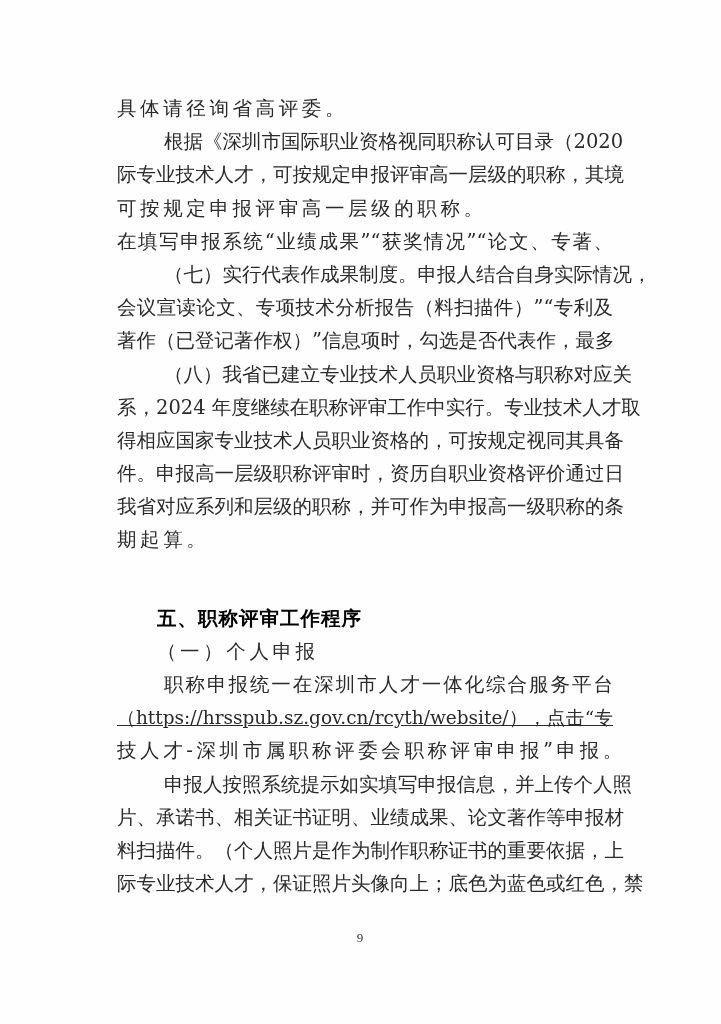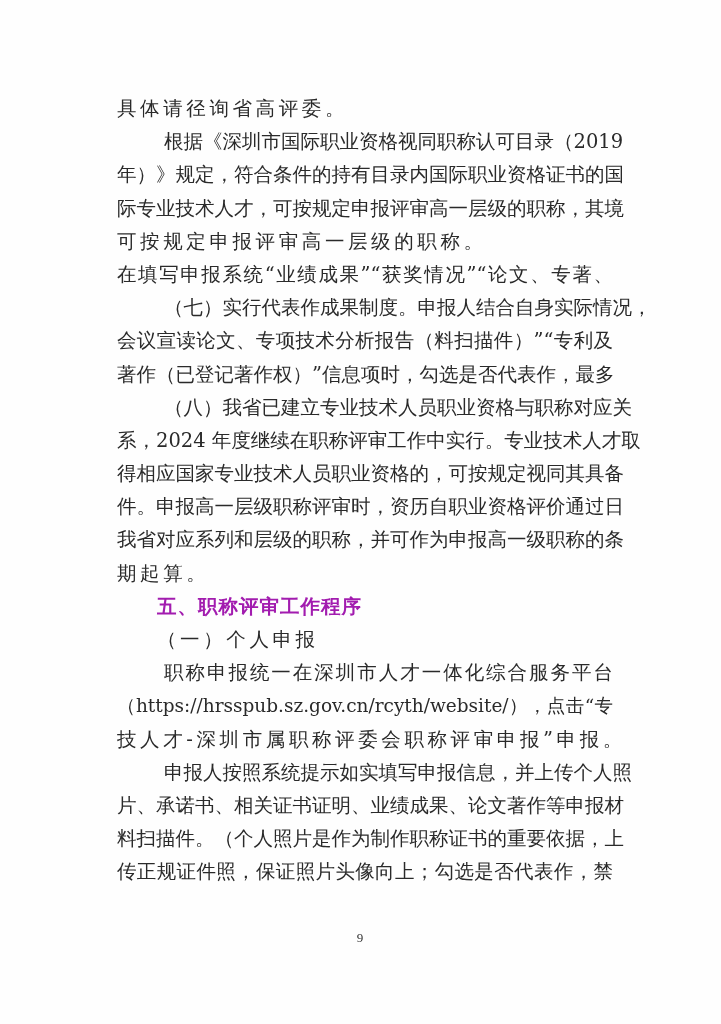--- a/index.html
+++ b/index.html
@@ -38,44 +38,44 @@
     .justify {
       text-align: justify;
       text-align-last: justify;
       letter-spacing: 0;
     }
     .indent { padding-left: 47px; }
     .indent-sm { padding-left: 40px; }
     .heading {
       font-family: "DejaVu Sans", "Liberation Sans", sans-serif;
       font-weight: bold;
-      color: #a21caf;
+      color: #000000;
       letter-spacing: 1px;
       font-size: 19.5px;
+      margin-top: 45px;
     }
-    .url-line { letter-spacing: 0; font-size: 18.5px; }
+    .url-line { letter-spacing: 0; font-size: 18.5px; text-decoration: underline; }
     .page-number {
       position: absolute;
       left: 352px;
       top: 930px;
       width: 16px;
       text-align: center;
       font-family: "Liberation Serif", serif;
       font-size: 13px;
       color: #333;
     }
   </style>
 </head>
 <body>
 
 <div class="page">
   <div class="content">
     <div class="line">具体请径询省高评委。</div>
-    <div class="line justify indent">根据《深圳市国际职业资格视同职称认可目录（2019</div>
-    <div class="line justify">年）》规定，符合条件的持有目录内国际职业资格证书的国</div>
+    <div class="line justify indent">根据《深圳市国际职业资格视同职称认可目录（2020</div>
     <div class="line justify">际专业技术人才，可按规定申报评审高一层级的职称，其境</div>
     <div class="line">可按规定申报评审高一层级的职称。</div>
     <div class="line justify">在填写申报系统“业绩成果”“获奖情况”“论文、专著、</div>
     <div class="line justify indent">（七）实行代表作成果制度。申报人结合自身实际情况，</div>
     <div class="line justify">会议宣读论文、专项技术分析报告（料扫描件）”“专利及</div>
     <div class="line justify">著作（已登记著作权）”信息项时，勾选是否代表作，最多</div>
     <div class="line justify indent">（八）我省已建立专业技术人员职业资格与职称对应关</div>
     <div class="line justify">系，2024 年度继续在职称评审工作中实行。专业技术人才取</div>
     <div class="line justify">得相应国家专业技术人员职业资格的，可按规定视同其具备</div>
     <div class="line justify">件。申报高一层级职称评审时，资历自职业资格评价通过日</div>
@@ -84,17 +84,17 @@
 
     <div class="line heading indent-sm">五、职称评审工作程序</div>
     <div class="line indent-sm">（一）个人申报</div>
 
     <div class="line justify indent">职称申报统一在深圳市人才一体化综合服务平台</div>
     <div class="line justify url-line">（https://hrsspub.sz.gov.cn/rcyth/website/），点击“专</div>
     <div class="line">技人才-深圳市属职称评委会职称评审申报”申报。</div>
     <div class="line justify indent">申报人按照系统提示如实填写申报信息，并上传个人照</div>
     <div class="line justify">片、承诺书、相关证书证明、业绩成果、论文著作等申报材</div>
     <div class="line justify">料扫描件。（个人照片是作为制作职称证书的重要依据，上</div>
-    <div class="line justify">传正规证件照，保证照片头像向上；勾选是否代表作，禁</div>
+    <div class="line justify">际专业技术人才，保证照片头像向上；底色为蓝色或红色，禁</div>
   </div>
 
   <div class="page-number">9</div>
 </div>
 
 </body></html>

